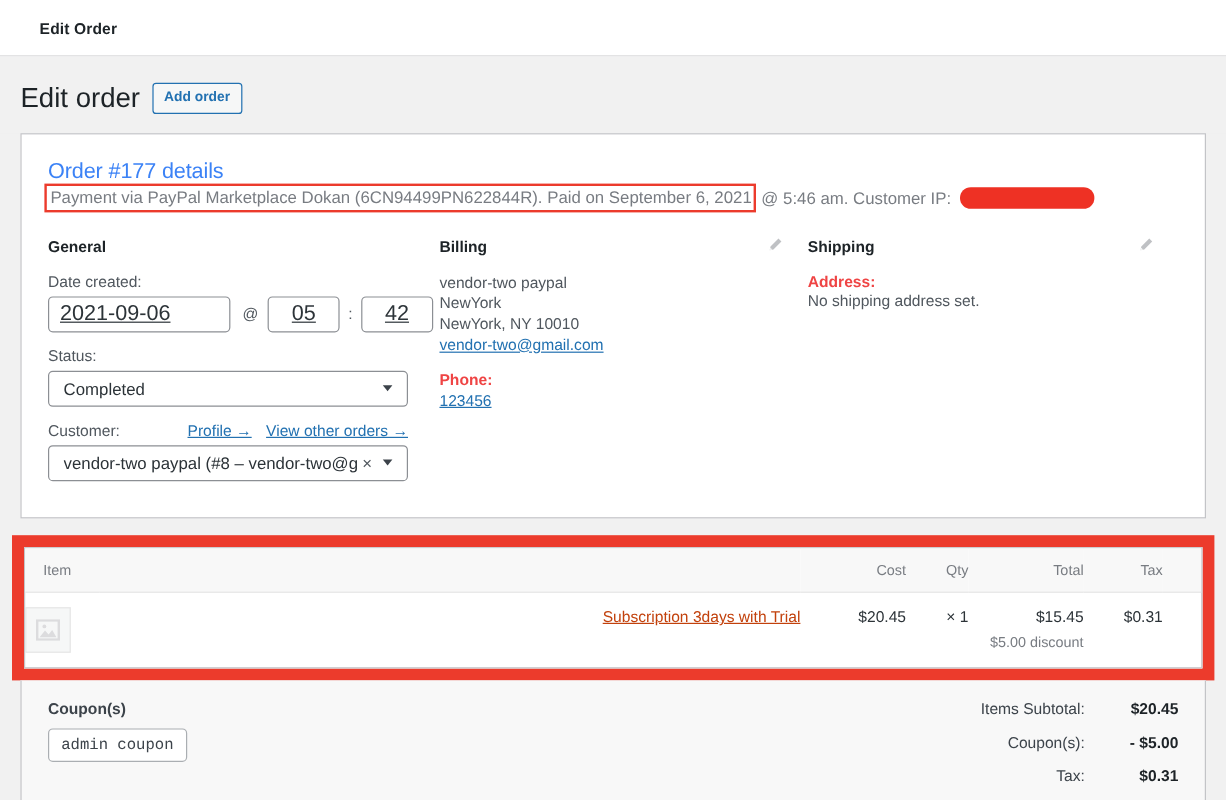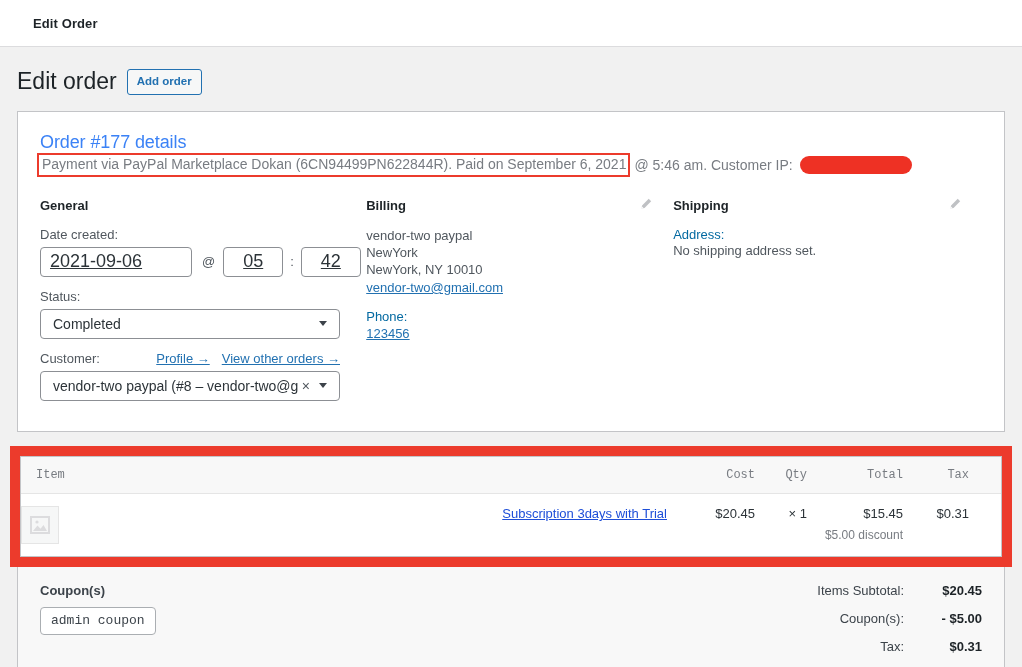--- a/index.html
+++ b/index.html
@@ -202,21 +202,21 @@
   .cust-links a {
     color: #2271b1;
     font-size: 13px;
     text-decoration: underline;
     cursor: pointer;
   }
 
   
   .addr-line { font-size: 13px; color: #50575e; line-height: 17px; }
   .sub-label {
-    font-size: 13px; font-weight: normal; color: #0369a1;
+    font-size: 13px; font-weight: bold; color: #ef4444;
     margin-top: 14px;
   }
   .link-blue {
     font-size: 13px;
     color: #2271b1;
     text-decoration: underline;
     display: inline-block;
     margin-top: 2px;
     cursor: pointer;
   }
@@ -238,40 +238,39 @@
   }
   table.items thead th {
     background: #f8f8f8;
     border-bottom: 1px solid #e5e5e5;
     font-size: 12px;
     font-weight: normal;
     color: #787c82;
     text-align: right;
     padding: 11px 0 11px 0;
     height: 37px;
-    font-family: Liberation Mono, monospace;
   }
   table.items thead th.th-item { text-align: left; padding-left: 15px; }
   table.items tbody td {
     padding: 12px 0;
     font-size: 13px;
     color: #2c3338;
     vertical-align: top;
     text-align: right;
   }
   td.td-thumb { width: 62px; padding-left: 15px; }
   .thumb {
     width: 38px; height: 38px;
     border: 1px solid #e5e5e5;
     background: #f6f7f7;
     display: flex; align-items: center; justify-content: center;
   }
   td.td-name { text-align: left; padding-left: 8px; padding-top: 17px; }
   td.td-name a {
-    color: #1d4ed8;
+    color: #c2410c;
     text-decoration: underline;
     font-size: 13px;
     cursor: pointer;
   }
   td.td-cost  { width: 88px;  padding-top: 17px; }
   td.td-qty   { width: 52px;  padding-top: 17px; text-align: left; padding-left: 9px; color: #50575e; }
   td.td-total { width: 96px;  padding-top: 17px; }
   td.td-tax   { width: 66px;  padding-top: 17px; }
   th.th-cost  { width: 88px; }
   th.th-qty   { width: 52px; text-align: left; padding-left: 9px; }

